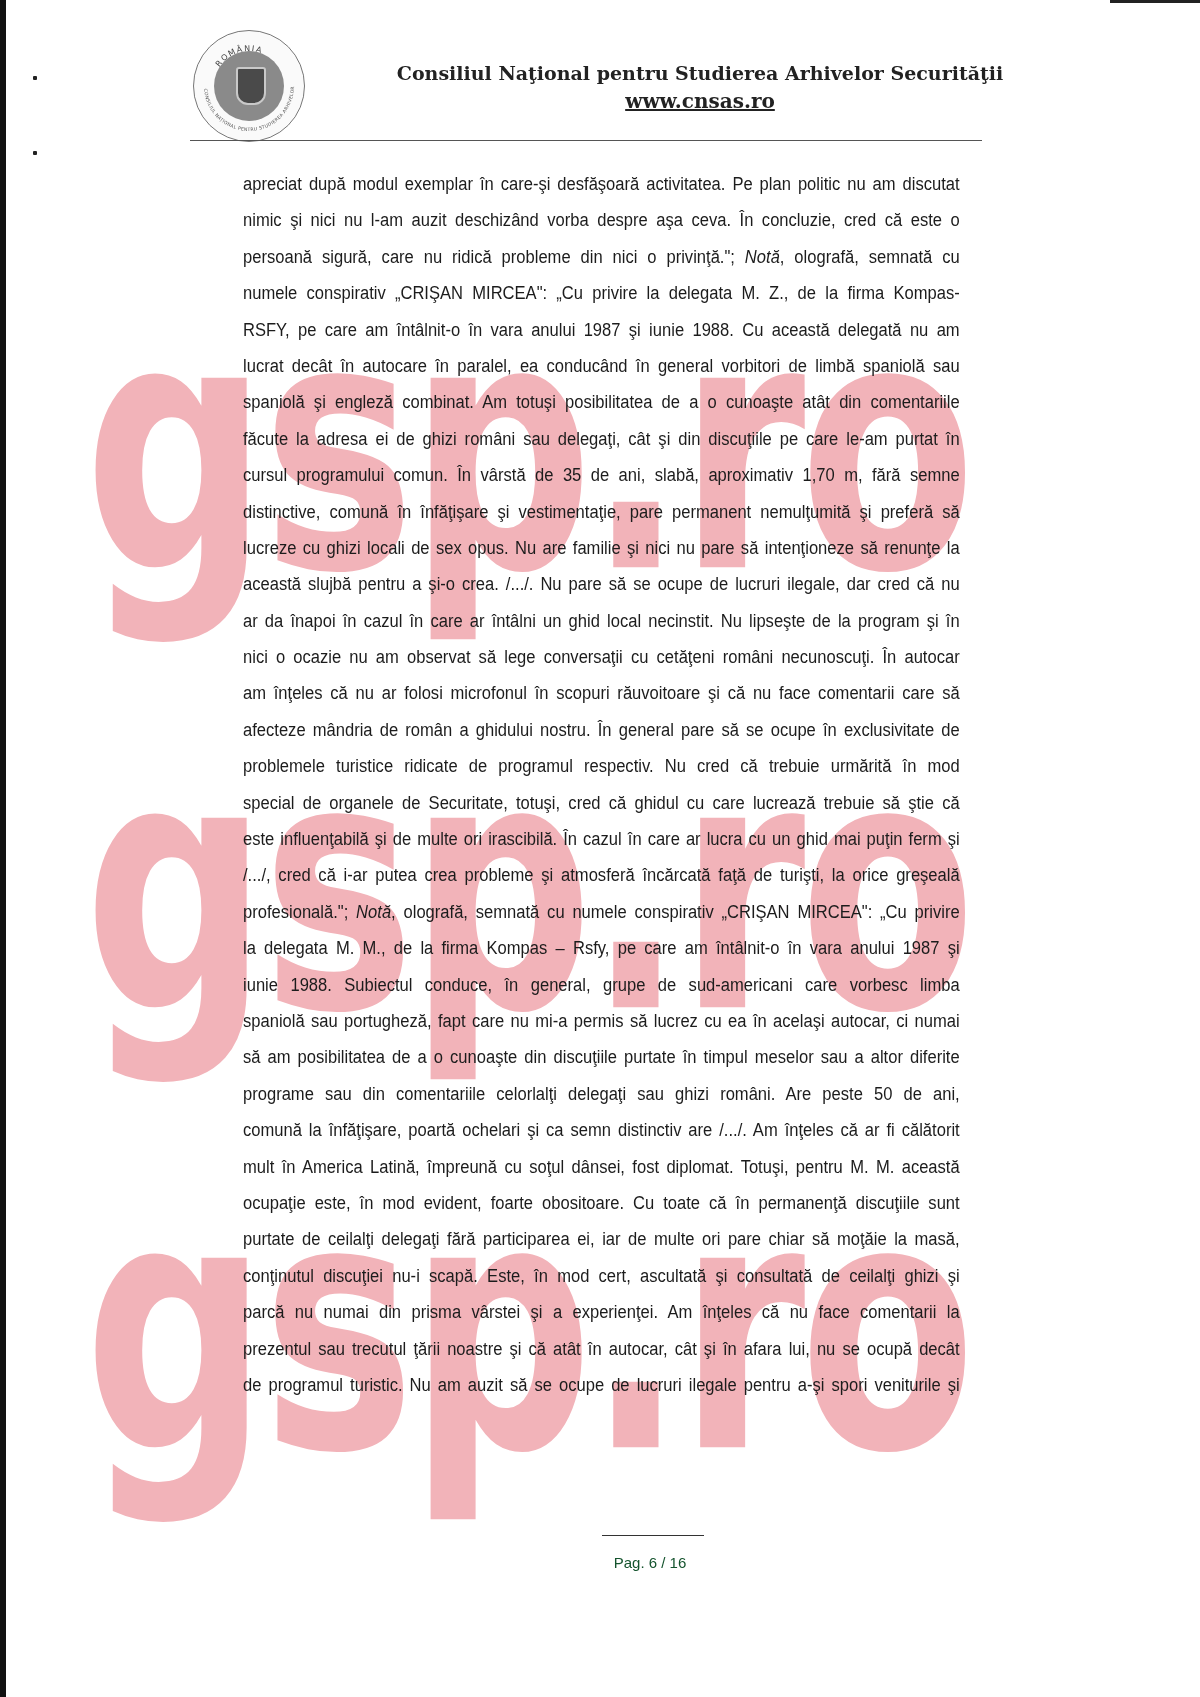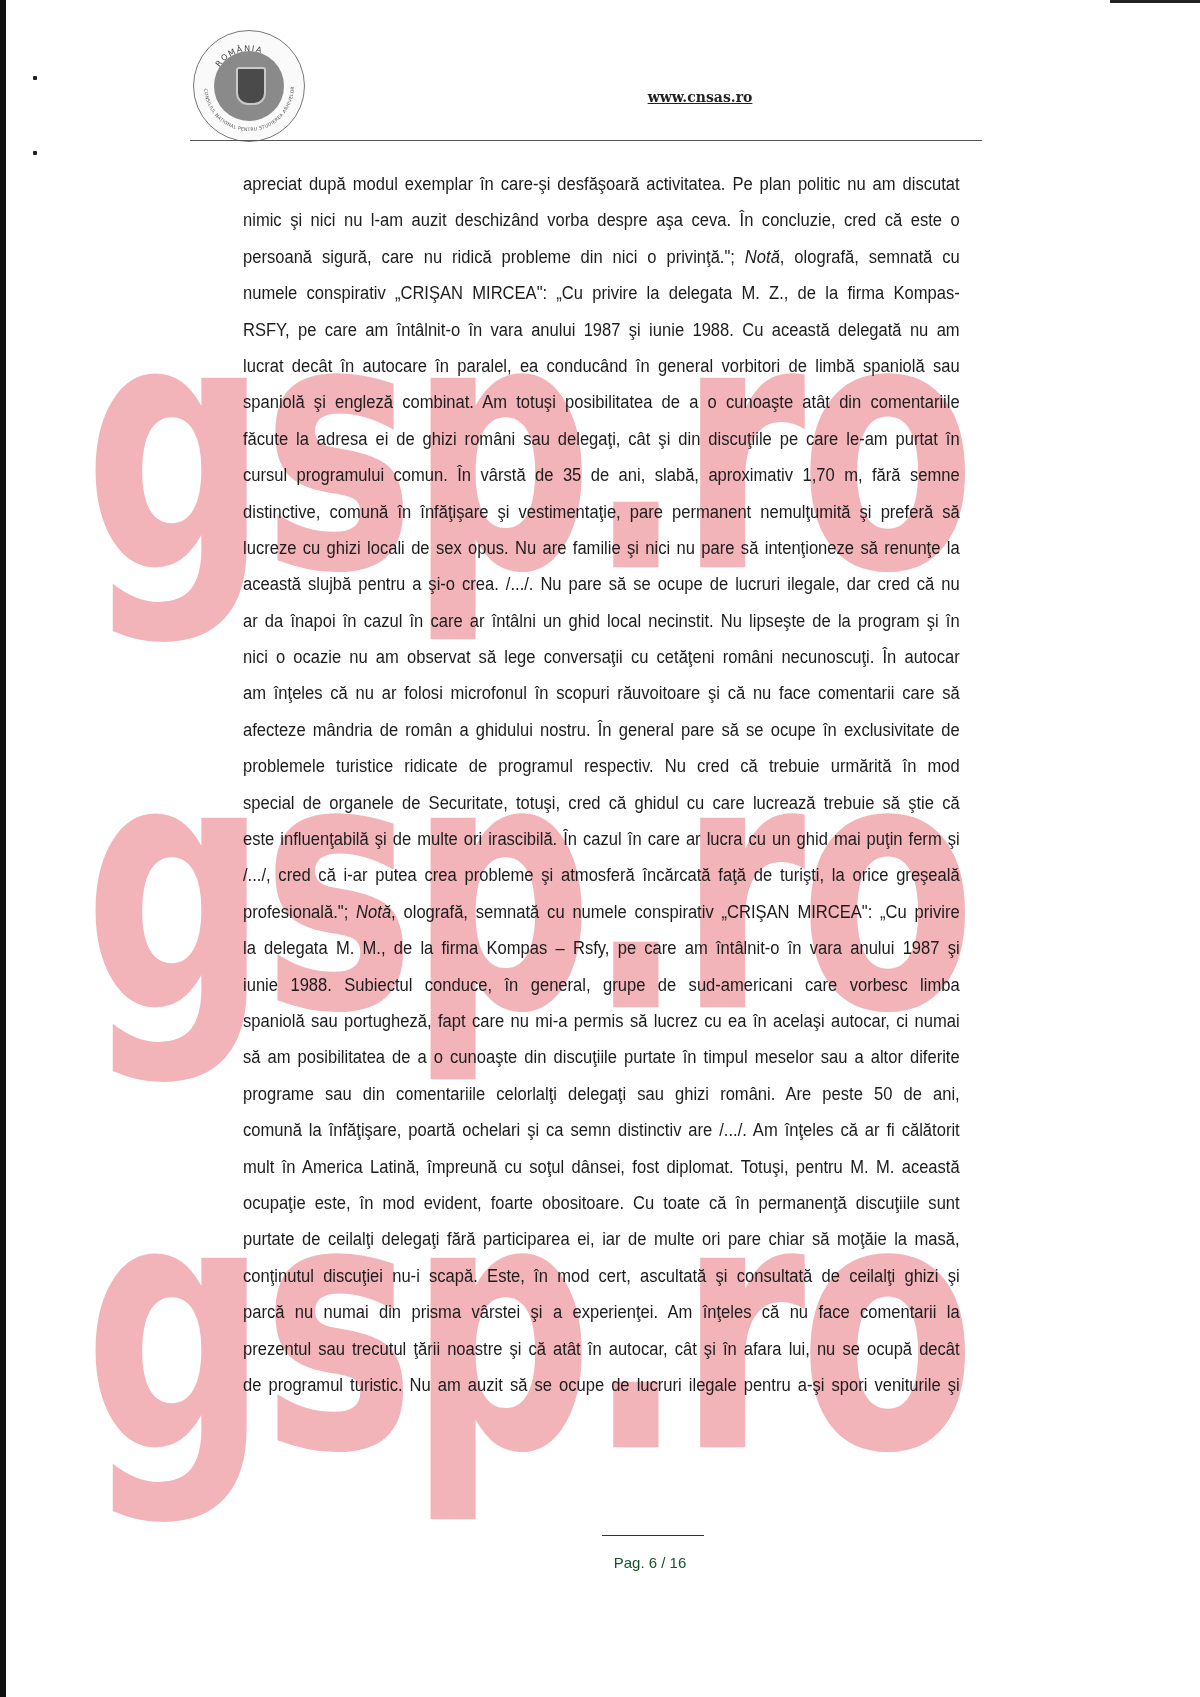--- a/index.html
+++ b/index.html
@@ -34,21 +34,21 @@
     }
     .emblem-ring-text {
       position: absolute; left: 0; top: 0; width: 110px; height: 110px;
     }
     .org-name {
       position: absolute; left: 350px; top: 62px; width: 700px; text-align: center;
       font-family: "DejaVu Serif", serif; font-weight: bold; font-size: 19px; color: #222;
     }
     .org-url {
       position: absolute; left: 350px; top: 89px; width: 700px; text-align: center;
-      font-family: "DejaVu Serif", serif; font-weight: bold; font-size: 14px; color: #222;
+      font-family: "DejaVu Serif", serif; font-weight: bold; font-size: 20px; color: #222;
       text-decoration: underline;
     }
     .header-rule {
       position: absolute; left: 190px; top: 140px; width: 792px; height: 1px; background: #555;
     }
 
     .body-text {
       position: absolute; left: 243px; top: 166px; width: 717px; z-index: 2;
       font-family: "Liberation Sans", sans-serif; font-size: 18px; color: #1c1c1c;
       line-height: 36.4px; text-align: justify;
@@ -88,20 +88,21 @@
         <textPath href="#topArc" startOffset="18%">ROMÂNIA</textPath>
       </text>
       <text font-family="DejaVu Sans, sans-serif" font-size="4.6" fill="#555" letter-spacing="0.3">
         <textPath href="#botArc" startOffset="2%">CONSILIUL NAȚIONAL PENTRU STUDIEREA ARHIVELOR SECURITĂȚII</textPath>
       </text>
     </svg>
     <div class="emblem-inner">
       <div class="emblem-shield"></div>
     </div>
   </div>
+  <div class="org-name">Consiliul Naţional pentru Studierea Arhivelor Securităţii</div>
   <div class="org-url">www.cnsas.ro</div>
   <div class="header-rule"></div>
 </div>
 
 <div class="body-text">
   <span class="line">apreciat după modul exemplar în care-şi desfăşoară activitatea. Pe plan politic nu am discutat</span>
   <span class="line">nimic şi nici nu l-am auzit deschizând vorba despre aşa ceva. În concluzie, cred că este o</span>
   <span class="line">persoană sigură, care nu ridică probleme din nici o privinţă."; <em>Notă</em>, olografă, semnată cu</span>
   <span class="line">numele conspirativ „CRIŞAN MIRCEA": „Cu privire la delegata M. Z., de la firma Kompas-</span>
   <span class="line">RSFY, pe care am întâlnit-o în vara anului 1987 şi iunie 1988. Cu această delegată nu am</span>

